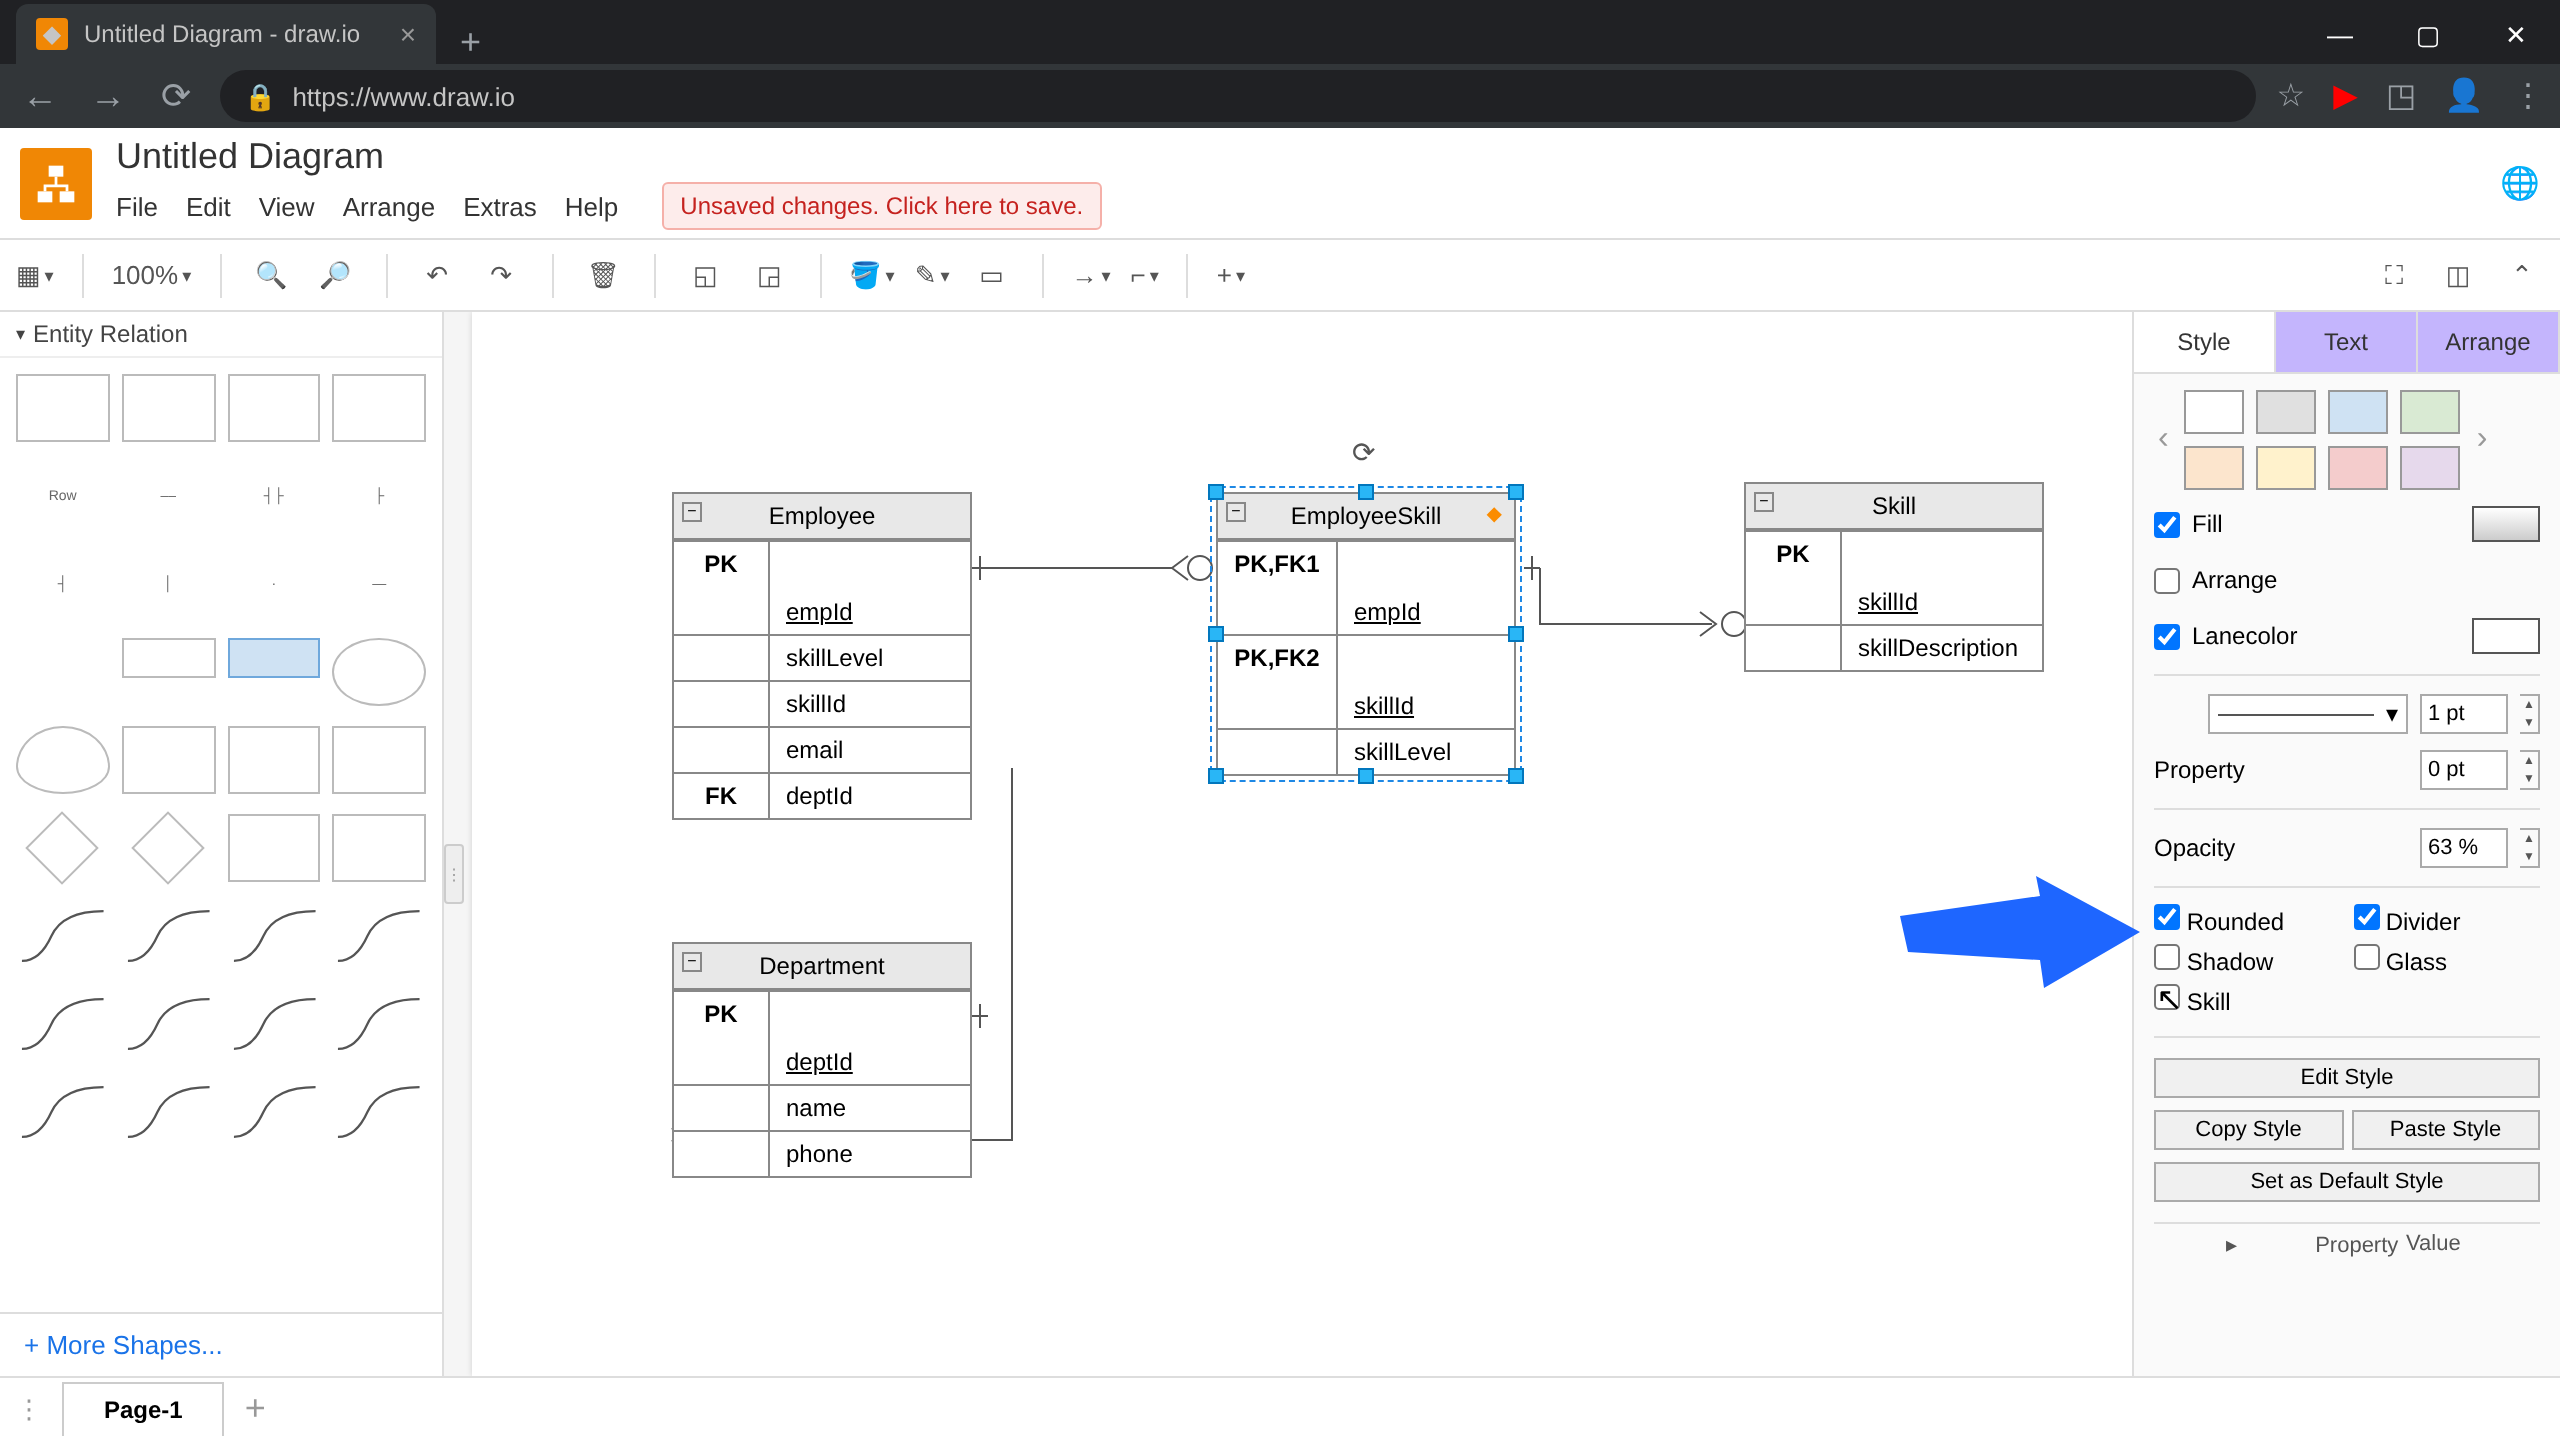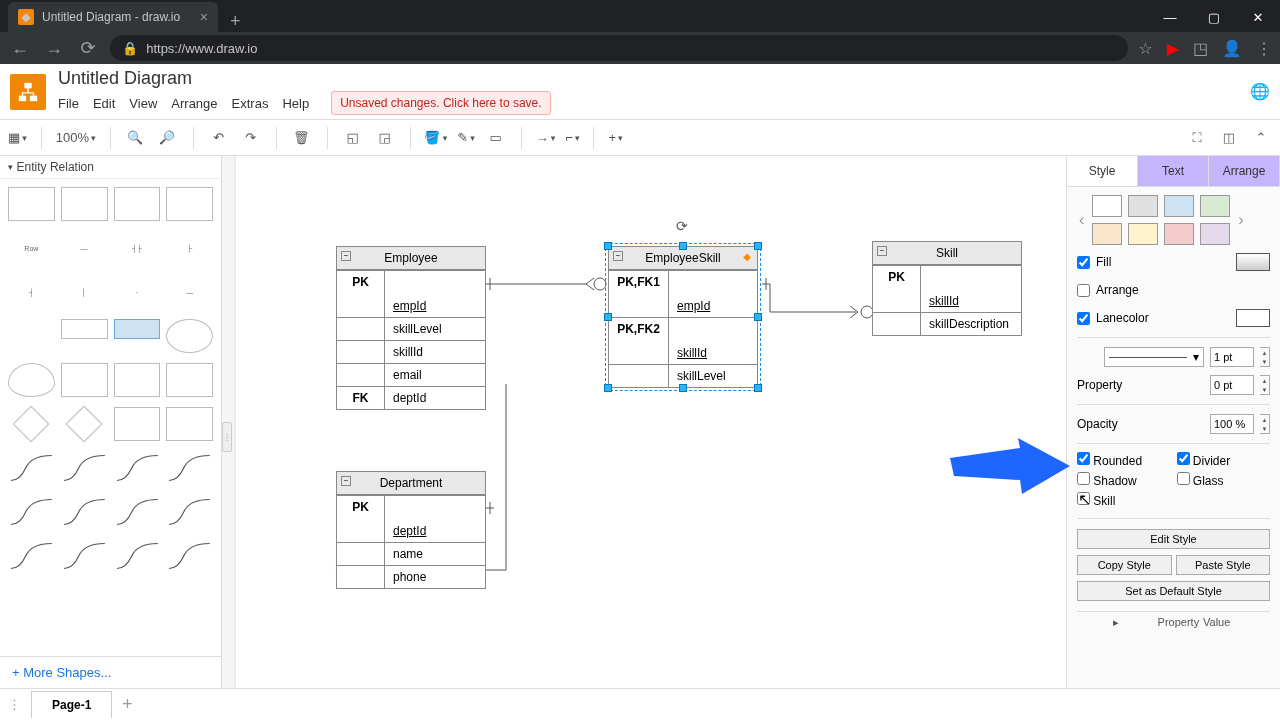--- a/index.html
+++ b/index.html
@@ -437,21 +437,21 @@
         <label style="flex:1">Property</label>
         <div class="num-input">0 pt</div>
         <div class="spinner">
             <div>▲</div>
             <div>▼</div>
           </div>
       </div>
       <div style="border-top:1px solid #ddd;margin:2px 0"></div>
       <div class="fmt-row">
         <label style="flex:1">Opacity</label>
-        <div class="num-input">100 %</div>
+        <div class="num-input">63 %</div>
         <div class="spinner">
             <div>▲</div>
             <div>▼</div>
           </div>
       </div>
       <div style="border-top:1px solid #ddd;margin:2px 0"></div>
       <div class="chk-grid">
         <div><input type="checkbox" checked="" style=""> <span>Rounded</span></div>
         <div><input type="checkbox" checked="" style=""> <span>Divider</span></div>
         <div><input type="checkbox" style=""> <span>Shadow</span></div>

